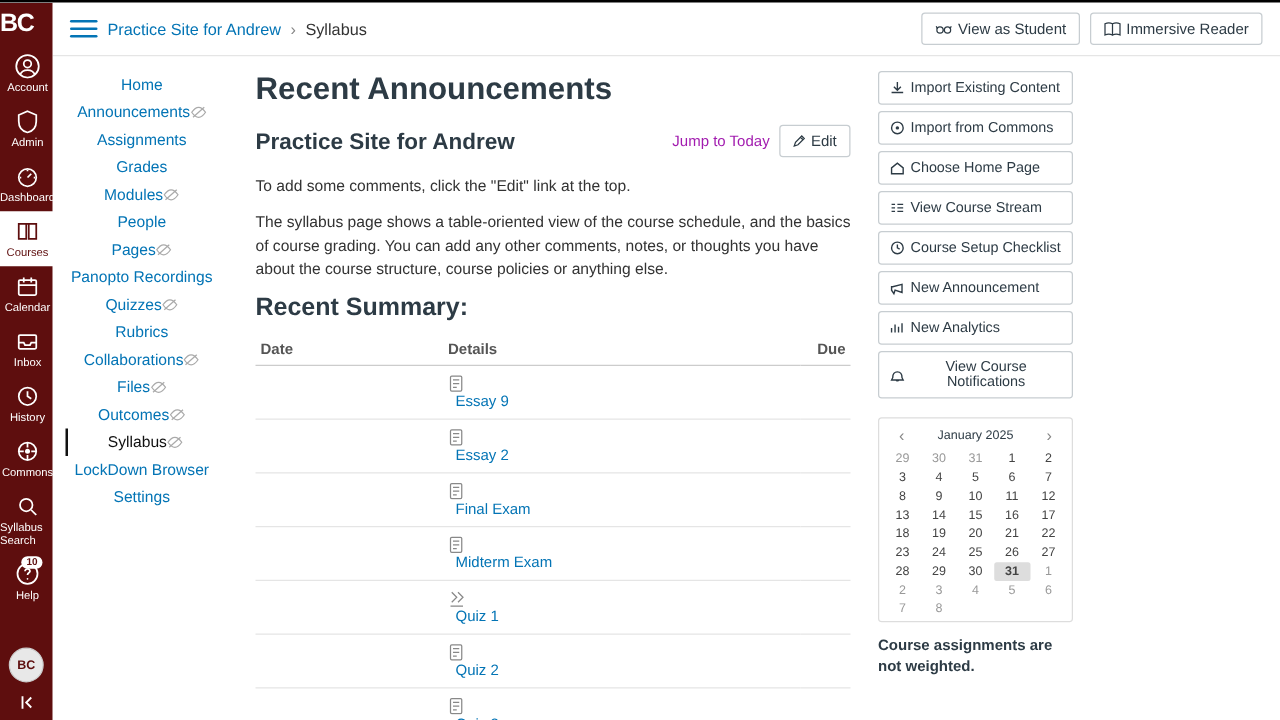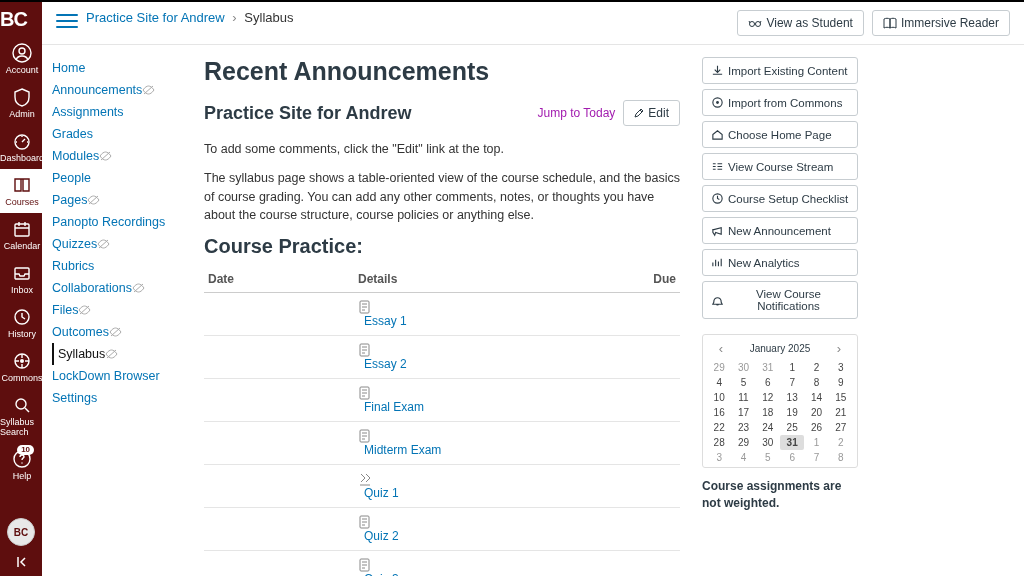--- a/index.html
+++ b/index.html
@@ -8,32 +8,32 @@
 .gnav { width: 42px; background: #5e0e0e; display: flex; flex-direction: column; align-items: flex-start; padding-top: 6px; color: #fff; position: relative; }
 .gnav .logo { font-weight: 600; font-size: 20px; letter-spacing: -1px; margin-bottom: 6px; }
 .gnav .item { width: 100%; display: flex; flex-direction: column; align-items: center; padding: 6px 0; font-size: 9px; cursor: pointer; position: relative; }
 .gnav .item.active { background: #fff; color: #5e0e0e; }
 .gnav .icon { width: 20px; height: 20px; margin-bottom: 2px; display:flex; align-items:center; justify-content:center; }
 .gnav .badge { position:absolute; top:2px; right:10px; background:#fff; color:#5e0e0e; border-radius:8px; font-size:8px; padding:0 4px; line-height:10px; min-width:12px; text-align:center; font-weight:600;}
 .gnav .bottom { margin-top: auto; width:100%; display:flex; flex-direction:column; align-items:center; padding-bottom:6px; gap:8px;}
 .gnav .avatar { width:28px; height:28px; border-radius:50%; background:#e8e8e8; color:#5e0e0e; font-weight:600; font-size:10px; display:flex; align-items:center; justify-content:center; border:1px solid #ccc;}
 .gnav .collapse { color:#fff; }
 .main { flex:1; display:flex; flex-direction:column; overflow:hidden; }
-.topbar { display:flex; padding:8px 14px; border-bottom:1px solid #e5e5e5; gap:8px; }
+.topbar { display:flex; align-items:center; padding:8px 14px; border-bottom:1px solid #e5e5e5; gap:8px; }
 .hamburger { width:22px; height:22px; display:flex; flex-direction:column; justify-content:center; gap:4px; cursor:pointer; }
 .hamburger span { height:2px; background:#0374b5; border-radius:1px; }
 .crumbs { font-size:13px; }
 .crumbs a { color:#0374b5; text-decoration:none; }
 .crumbs .sep { color:#888; margin:0 4px; }
 .crumbs .cur { color:#333; }
 .topbar .spacer { flex:1; }
 .btn { border:1px solid #c7cdd1; background:#fff; color:#2d3b45; padding:5px 10px; border-radius:3px; font-size:12px; cursor:pointer; display:inline-flex; align-items:center; gap:4px; }
 .body { flex:1; display:flex; overflow:auto; }
 .cnav { width:140px; padding:12px 0 12px 10px; }
-.cnav .citem { display:flex; align-items:center; justify-content:flex-start; padding:4px 8px 4px 0; font-size:12.5px; }
+.cnav .citem { display:flex; align-items:center; justify-content:center; padding:4px 8px 4px 0; font-size:12.5px; }
 .cnav .citem a { color:#0374b5; text-decoration:none; }
 .cnav .citem.active { border-left:2px solid #111; padding-left:4px; }
 .cnav .citem.active a { color:#111; font-weight:500; }
 .cnav .hidden-ind { color:#aaa; font-size:11px; }
 .content { flex:1; padding:12px 22px; max-width:520px; }
 .content h1 { font-size:25px; font-weight:700; margin-bottom:14px; }
 .syl-head { display:flex; align-items:center; margin-bottom:14px; }
 .syl-head h2 { font-size:18px; font-weight:600; flex:1; }
 .jump { color:#a21caf; font-size:12px; margin-right:8px; cursor:pointer; }
 .desc { font-size:12.5px; color:#333; line-height:1.5; margin-bottom:10px; }
@@ -43,21 +43,21 @@
 table.summary th.due { text-align:right; }
 table.summary td { padding:7px 4px; border-bottom:1px solid #e5e5e5; vertical-align:middle; }
 table.summary td.details a { color:#0374b5; text-decoration:none; margin-left:6px; }
 .doc-icon { color:#888; }
 .aside { width:170px; padding:12px 14px 12px 0; }
 .aside .btn { width:100%; justify-content:flex-start; margin-bottom:5px; font-size:11.5px; padding:6px 8px; }
 .cal { border:1px solid #ddd; border-radius:3px; margin-top:10px; padding:6px 4px 2px; }
 .cal-head { display:flex; align-items:center; justify-content:space-between; padding:0 6px 4px; }
 .cal-head .nav { color:#888; cursor:pointer; width:16px; text-align:center; }
 .cal-title { font-size:10px; font-weight:400; }
-.cal-grid { display:grid; grid-template-columns:repeat(6,1fr); font-size:10px; text-align:center; color:#444; }
+.cal-grid { display:grid; grid-template-columns:repeat(5,1fr); font-size:10px; text-align:center; color:#444; }
 .cal-grid .d { padding:2px 0; }
 .cal-grid .muted { color:#999; }
 .cal-grid .today { background:#ddd; border-radius:2px; font-weight:600; }
 .note { font-size:12px; font-weight:600; margin-top:10px; line-height:1.4; }
 svg { display:block; }
 </style>
 </head>
 <body>
 
 <div class="app">
@@ -311,36 +311,36 @@
             <span>
                 <svg width="10" height="10" viewBox="0 0 10 10" stroke="currentColor" fill="none" stroke-width="1">
                   <path d="M1 9l1-3 5-5 2 2-5 5-3 1zM6 2l2 2"></path>
                 </svg>
               </span>
             <span>Edit</span>
           </button>
         </div>
         <p class="desc">To add some comments, click the "Edit" link at the top.</p>
         <p class="desc">The syllabus page shows a table-oriented view of the course schedule, and the basics of course grading. You can add any other comments, notes, or thoughts you have about the course structure, course policies or anything else.</p>
-        <h3>Course Practice:</h3>
+        <h3>Recent Summary:</h3>
         <table class="summary">
           <thead>
               <tr>
             <th style="width:150px">Date</th>
             <th>Details</th>
             <th class="due" style="width:40px">Due</th>
           </tr>
             </thead>
           <tbody id="summary-rows">
               <tr>
                 <td></td>
                 <td class="details"><span class="doc-icon"><svg width="14" height="14" viewBox="0 0 14 14" stroke="#888" fill="none" stroke-width="1">
                       <rect x="2" y="1" width="9" height="12" rx="1"></rect>
                       <path d="M4 4h5M4 7h5M4 10h3"></path>
-                    </svg></span><a href="#">Essay 1</a></td>
+                    </svg></span><a href="#">Essay 9</a></td>
                 <td></td>
               </tr>
               <tr>
                 <td></td>
                 <td class="details"><span class="doc-icon"><svg width="14" height="14" viewBox="0 0 14 14" stroke="#888" fill="none" stroke-width="1">
                       <rect x="2" y="1" width="9" height="12" rx="1"></rect>
                       <path d="M4 4h5M4 7h5M4 10h3"></path>
                     </svg></span><a href="#">Essay 2</a></td>
                 <td></td>
               </tr>

